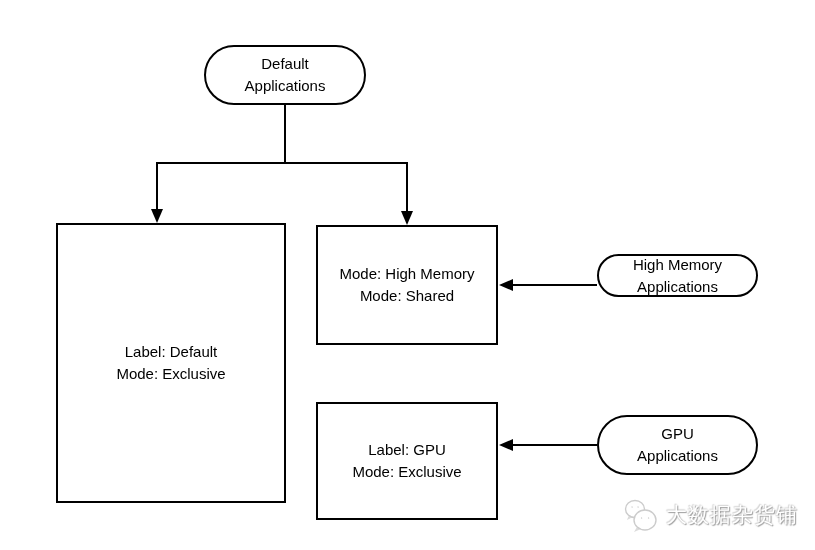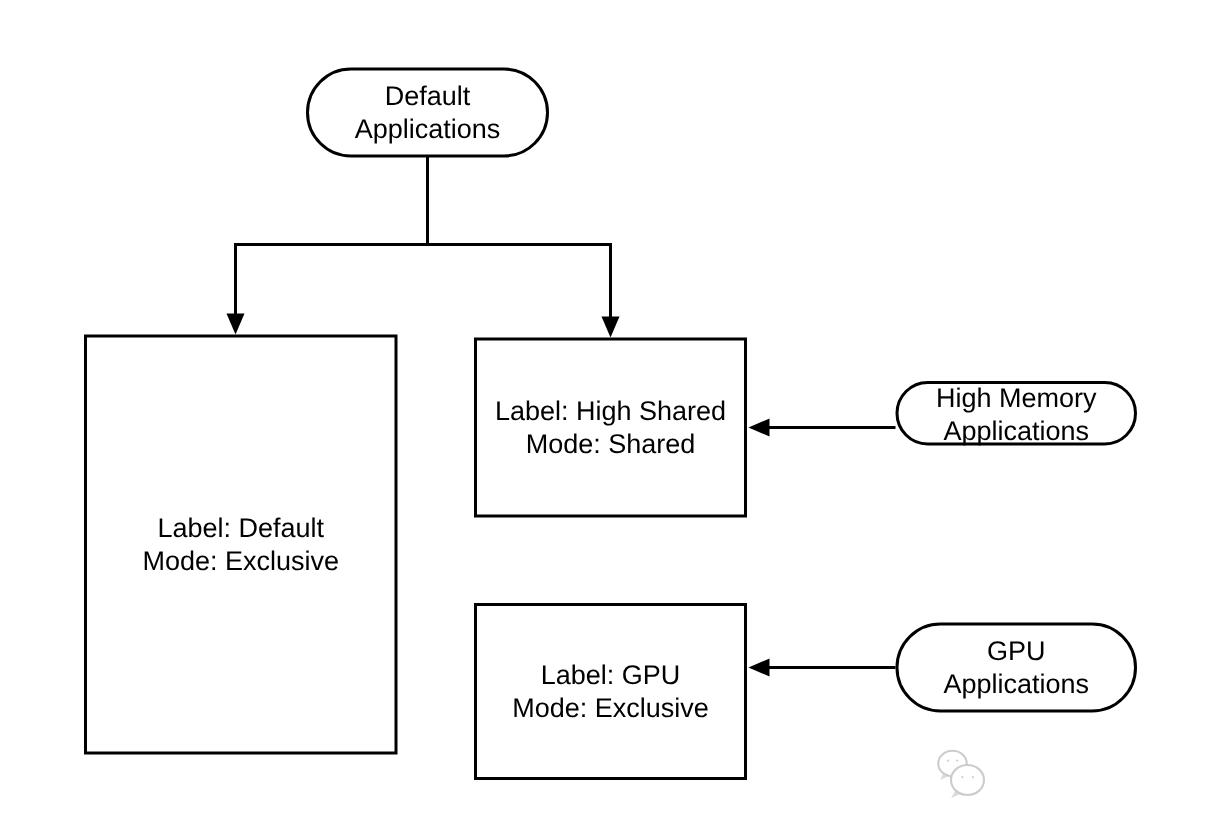--- a/index.html
+++ b/index.html
@@ -24,30 +24,30 @@
   }
   .node {
     position: absolute;
     box-sizing: border-box;
     border: 2px solid #000000;
     background: #ffffff;
     display: flex;
     align-items: center;
     justify-content: center;
     text-align: center;
-    font-size: 18px;
+    font-size: 15px;
     line-height: 22px;
     color: #000000;
     white-space: pre-line;
   }
   .stadium {
     border-radius: 30px;
   }
   #node-default-apps      { left: 204px; top: 45px;  width: 162px; height: 60px; }
-  #node-default-queue     { left: 56px;  top: 223px; width: 209px; height: 280px; }
+  #node-default-queue     { left: 56px;  top: 223px; width: 230px; height: 280px; }
   #node-high-memory-queue { left: 316px; top: 225px; width: 182px; height: 120px; }
   #node-gpu-queue         { left: 316px; top: 385px; width: 182px; height: 118px; margin-top: 17px; }
   #node-high-memory-apps  { left: 597px; top: 254px; width: 161px; height: 43px; }
   #node-gpu-apps          { left: 597px; top: 415px; width: 161px; height: 60px; }
 
   .watermark {
     position: absolute;
     left: 623px;
     top: 495px;
     display: flex;
@@ -85,21 +85,21 @@
     <path d="M 597 445 L 512 445" stroke="#000000" stroke-width="2" fill="none"></path>
     <polygon points="513,439 513,451 499,445" fill="#000000"></polygon>
   </svg>
 
   <div class="node stadium" id="node-default-apps">Default
 Applications</div>
 
   <div class="node" id="node-default-queue">Label: Default
 Mode: Exclusive</div>
 
-  <div class="node" id="node-high-memory-queue">Label: High Shared
+  <div class="node" id="node-high-memory-queue">Mode: High Memory
 Mode: Shared</div>
 
   <div class="node" id="node-gpu-queue">Label: GPU
 Mode: Exclusive</div>
 
   <div class="node stadium" id="node-high-memory-apps">High Memory
 Applications</div>
 
   <div class="node stadium" id="node-gpu-apps">GPU
 Applications</div>
@@ -112,15 +112,16 @@
         <ellipse cx="22" cy="25" rx="11" ry="10"></ellipse>
         <path d="M 14 32 L 11 37 L 18 34 Z" stroke="none" fill="#cccccc" opacity="0.7"></path>
       </g>
       <g stroke="#cccccc" stroke-width="1.2" stroke-linecap="round">
         <line x1="9" y1="12" x2="9.2" y2="12.2"></line>
         <line x1="15" y1="12" x2="15.2" y2="12.2"></line>
         <line x1="18.5" y1="23" x2="18.7" y2="23.2"></line>
         <line x1="25.5" y1="23" x2="25.7" y2="23.2"></line>
       </g>
     </svg>
+    <span class="watermark-text">大数据杂货铺</span>
   </div>
 
 </div>
 
 </body></html>

